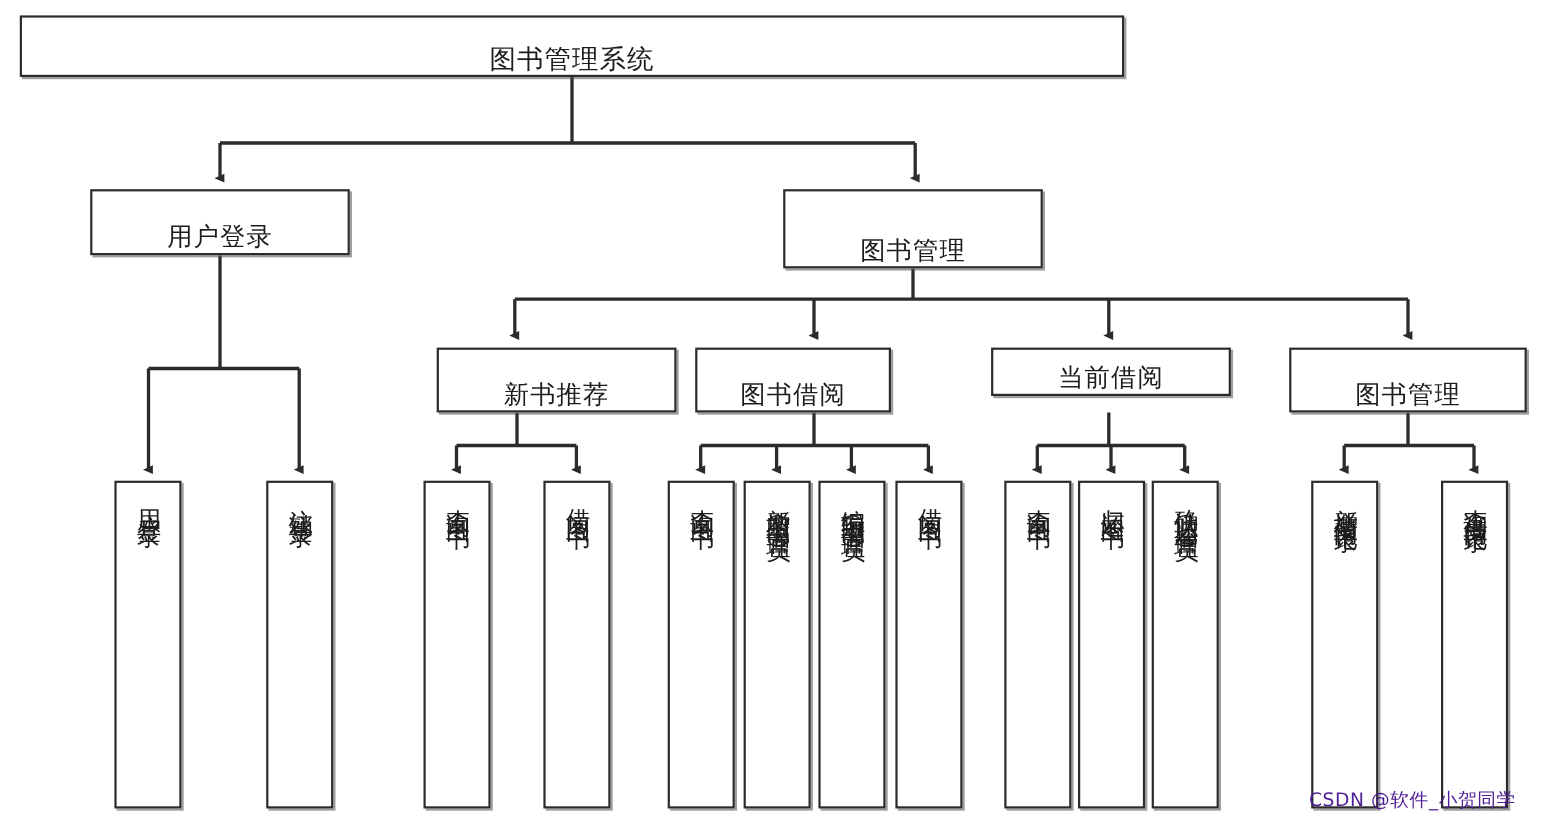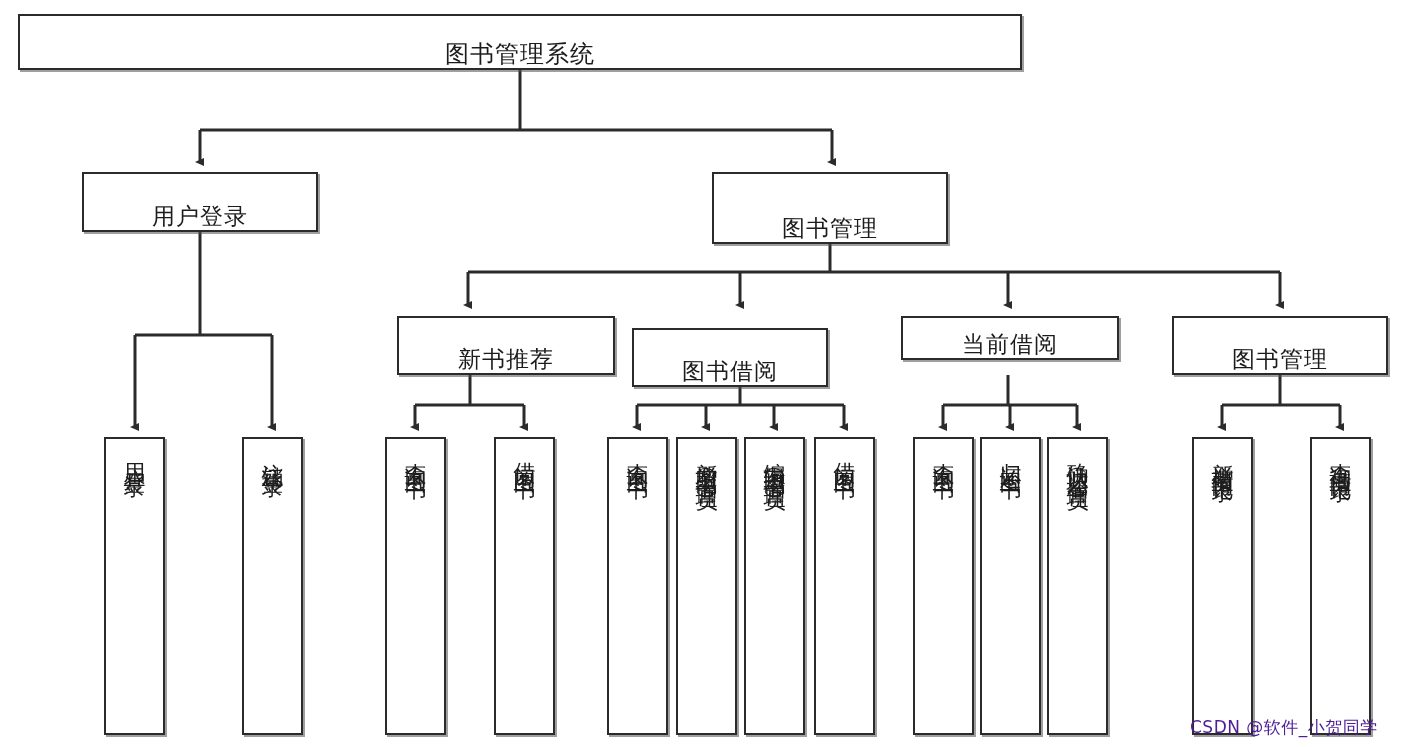--- a/index.html
+++ b/index.html
@@ -129,21 +129,21 @@
   </div>
 
   <div class="node" style="left:712px;top:172px;width:236px;height:72px;">
     <span class="node-label">图书管理</span>
   </div>
 
   <div class="node" style="left:361px;top:316px;width:218px;height:59px;margin-left:36px;">
     <span class="node-label">新书推荐</span>
   </div>
 
-  <div class="node" style="left:632px;top:328px;width:196px;height:59px;">
+  <div class="node" style="left:632px;top:316px;width:178px;height:59px;">
     <span class="node-label">图书借阅</span>
   </div>
 
   <div class="node" style="left:901px;top:316px;width:218px;height:44px;">
     <span class="node-label">当前借阅</span>
   </div>
 
   <div class="node" style="left:1172px;top:316px;width:216px;height:59px;">
     <span class="node-label">图书管理</span>
   </div>

